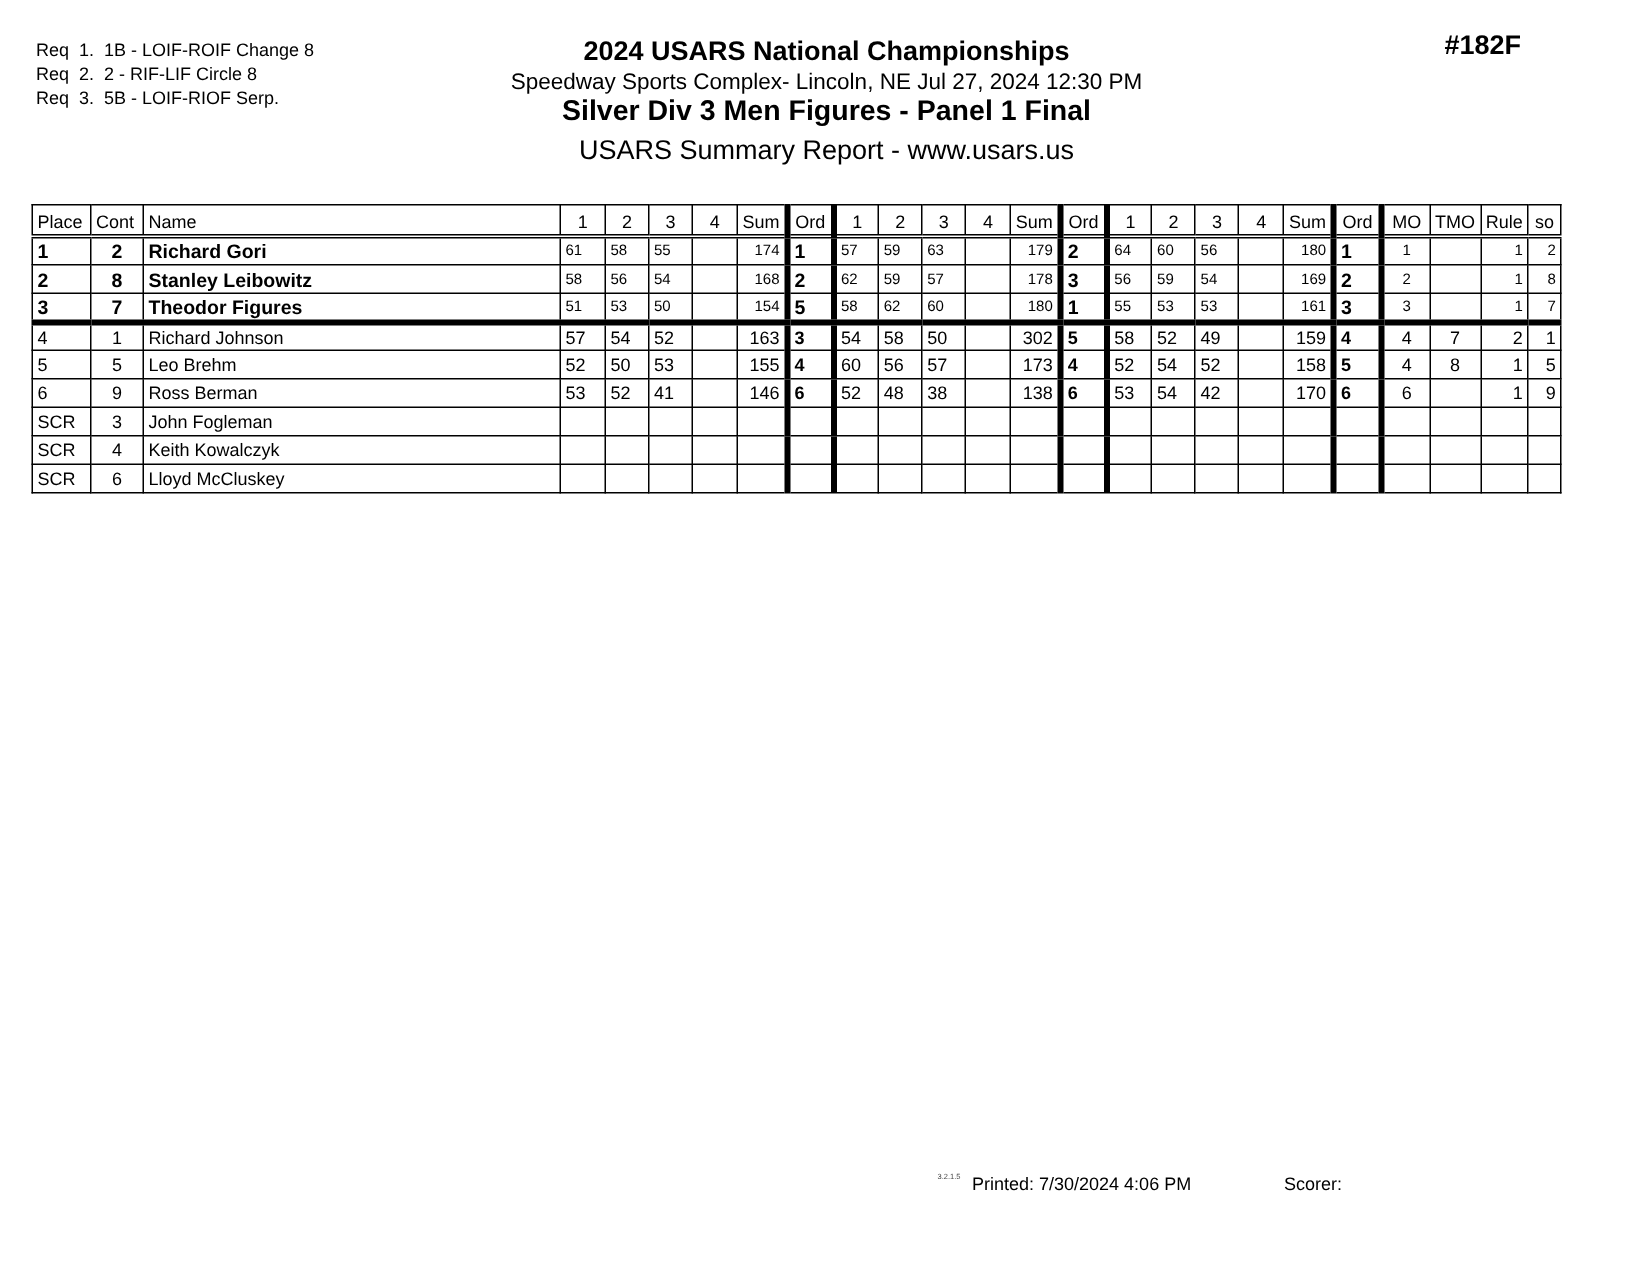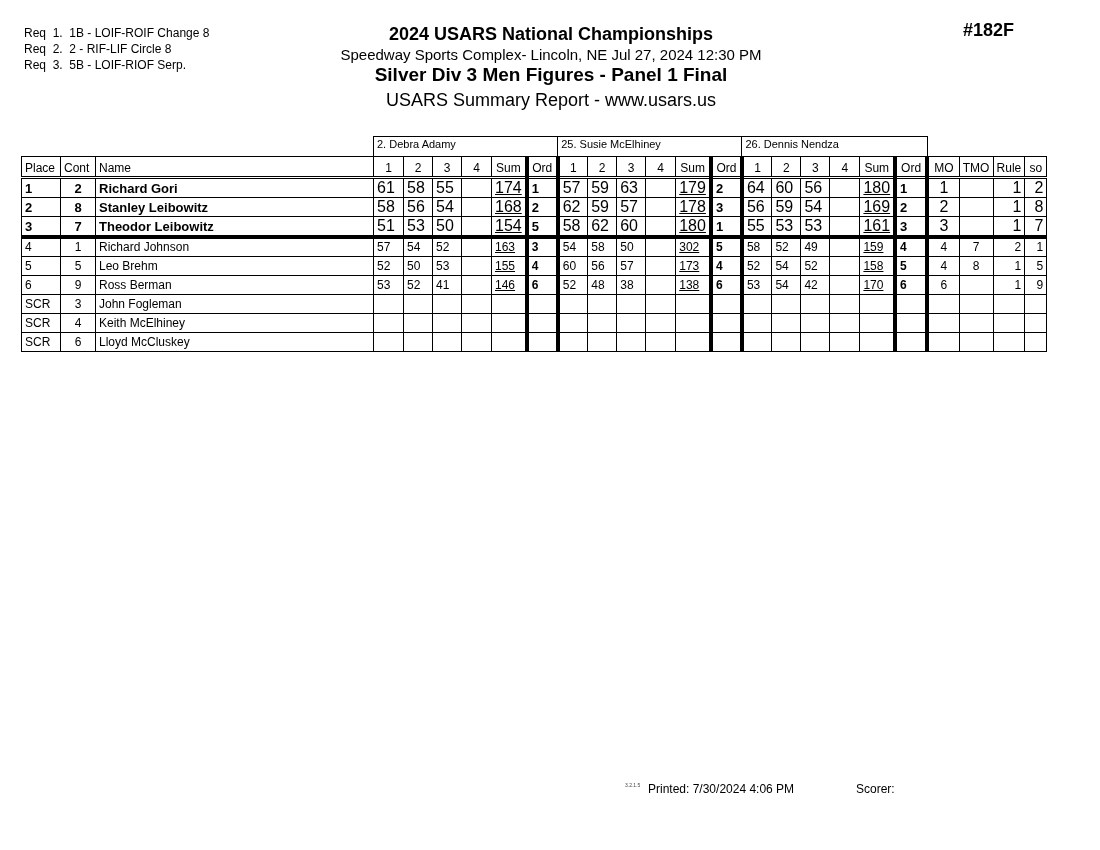--- a/index.html
+++ b/index.html
@@ -19,25 +19,25 @@
   table.res td { border:1px solid #000; height:19px; padding:0 3px; white-space:nowrap;
                  overflow:hidden; box-sizing:border-box; }
   table.res tr.judges td { height:20px; font-size:11px; vertical-align:top; padding-top:1px; }
   table.res tr.judges td.blank { border:none; }
   table.res tr.colhdr td { height:21px; vertical-align:bottom; padding-bottom:1px; }
   table.res tr.colhdr td.sc { text-align:center; }
   table.res tr.colhdr { border-bottom:3px double #000; }
   table.res tr.colhdr td { border-bottom:3px double #000;margin-left:27px; }
   td.ord { border-left:4px solid #000 !important; font-weight:bold; padding-left:4px; }
   td.blk { border-left:4px solid #000 !important; }
-  td.sum { text-align:left;text-decoration:underline; }
+  td.sum { text-align:right; }
   td.c { text-align:center; }
   td.r { text-align:right; }
   tr.top td { font-weight:bold; font-size:13px; }
-  tr.top td.sc, tr.top td.sum, tr.top td.mo { font-weight:normal; font-size:16px; }
+  tr.top td.sc, tr.top td.sum, tr.top td.mo { font-weight:normal; font-size:10px; }
   tr.cut td { border-bottom:4px solid #000; }
   .foot { position:absolute; top:782px; font-size:12px; }
   .ver { position:absolute; left:625px; top:782px; font-size:5px; color:#444; }
 </style>
 </head>
 <body>
 
 <div class="req">
   <div>Req  1.  1B - LOIF-ROIF Change 8</div>
   <div>Req  2.  2 - RIF-LIF Circle 8</div>
@@ -72,27 +72,20 @@
       <col style="width:29px">
       <col style="width:30px">
       <col style="width:31px">
       <col style="width:32px">
     <col style="width:32px">
       <col style="width:34px">
       <col style="width:31px">
       <col style="width:22px">
   </colgroup>
   <tbody id="tbody">
-    <tr class="judges">
-      <td class="blank" colspan="3"></td>
-      <td colspan="6">2.  Debra Adamy</td>
-      <td colspan="6">25.  Susie McElhiney</td>
-      <td colspan="6">26.  Dennis Nendza</td>
-      <td class="blank" colspan="4"></td>
-    </tr>
     <tr class="colhdr">
       <td>Place</td>
       <td>Cont</td>
       <td>Name</td>
       <td class="sc">1</td>
       <td class="sc">2</td>
       <td class="sc">3</td>
       <td class="sc">4</td>
       <td class="sc">Sum</td>
       <td class="sc ord" style="font-weight:normal">Ord</td>
@@ -163,21 +156,21 @@
         <td class="sum">169</td>
         <td class="ord">2</td>
         <td class="blk c mo">2</td>
         <td class="c mo"></td>
         <td class="r mo">1</td>
         <td class="r mo">8</td>
       </tr>
       <tr class="top cut">
         <td>3</td>
         <td class="c">7</td>
-        <td>Theodor Leibowitz</td>
+        <td>Theodor Figures</td>
         <td class="sc">51</td>
         <td class="sc">53</td>
         <td class="sc">50</td>
         <td class="sc"></td>
         <td class="sum">154</td>
         <td class="ord">5</td>
         <td class="blk sc">58</td>
         <td class="sc">62</td>
         <td class="sc">60</td>
         <td class="sc"></td>
@@ -298,21 +291,21 @@
         <td class="sum"></td>
         <td class="ord"></td>
         <td class="blk c mo"></td>
         <td class="c mo"></td>
         <td class="r mo"></td>
         <td class="r mo"></td>
       </tr>
       <tr>
         <td>SCR</td>
         <td class="c">4</td>
-        <td>Keith McElhiney</td>
+        <td>Keith Kowalczyk</td>
         <td class="sc"></td>
         <td class="sc"></td>
         <td class="sc"></td>
         <td class="sc"></td>
         <td class="sum"></td>
         <td class="ord"></td>
         <td class="blk sc"></td>
         <td class="sc"></td>
         <td class="sc"></td>
         <td class="sc"></td>

